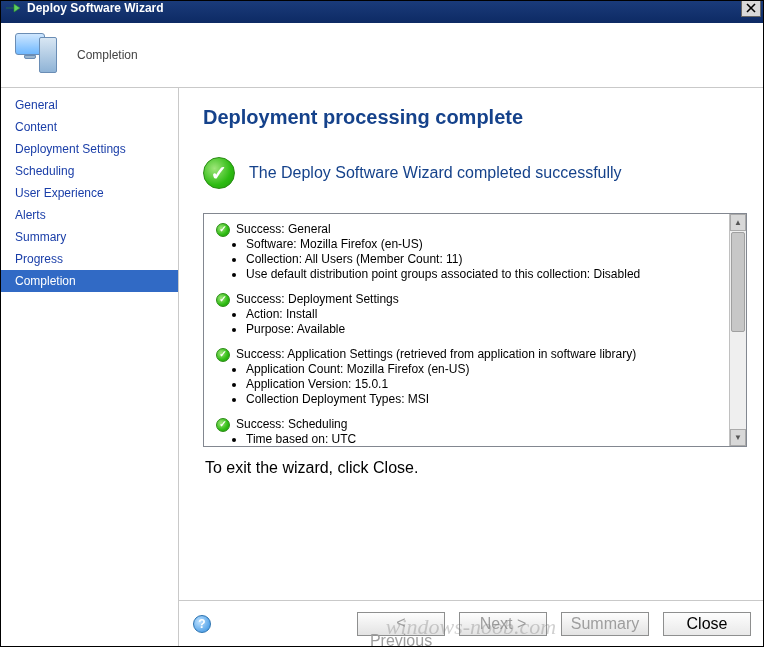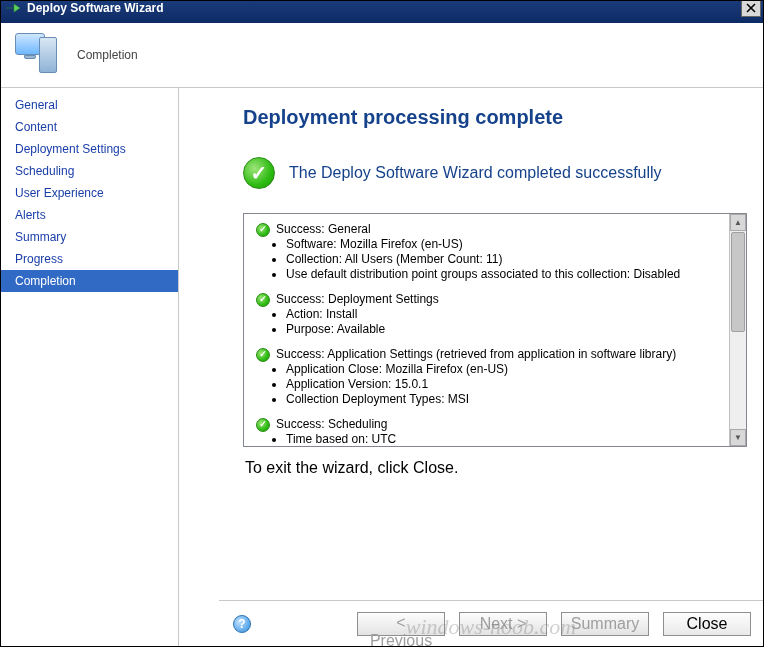--- a/index.html
+++ b/index.html
@@ -11,21 +11,21 @@
   .titlebar .spacer { flex:1; }
   .titlebar .close-btn { width:20px; height:18px; background:#d9d9d9; border:1px solid #666; display:flex; align-items:center; justify-content:center; color:#000; font-size:11px; font-family:Arial; cursor:default;}
   
   .header { height:65px; border-bottom:1px solid #c9c9c9; display:flex; align-items:center; padding-left:12px; background:#fff;}
   .header-icon { width:48px; height:48px; margin-right:16px; position:relative;}
   .monitor { position:absolute; left:2px; top:2px; width:30px; height:22px; background:linear-gradient(#cfe7ff,#6fb8ff); border:1px solid #6a8db5; border-radius:3px;}
   .monitor-stand { position:absolute; left:11px; top:24px; width:12px; height:4px; background:#9bb6cf; border:1px solid #6a8db5; border-radius:0 0 2px 2px;}
   .tower { position:absolute; left:26px; top:6px; width:18px; height:36px; background:linear-gradient(#d8e6f3,#8fb3d6); border:1px solid #6a8db5; border-radius:2px;}
   .header-title { font-size:12px; color:#444;}
   
-  .body { display:flex; height:calc(100% - 22px - 65px);gap:40px; }
+  .body { display:flex; height:calc(100% - 22px - 65px); }
   .sidebar { width:178px; background:#fff; border-right:1px solid #c9c9c9; padding-top:6px;}
   .nav-item { padding:3px 10px 3px 14px; color:#1a3ea8; font-size:12px; cursor:default; line-height:16px;}
   .nav-item.active { background:#316ac5; color:#fff;}
   .main { flex:1; display:flex; flex-direction:column; background:#fff; position:relative;}
   .content { flex:1; padding:18px 16px 0 24px; overflow:hidden;}
   h1.page-title { color:#15428b; font-size:20px; font-weight:bold; margin:0 0 28px 0;}
   .status-row { display:flex; align-items:center; margin-bottom:24px;}
   .status-row .status-text { color:#15428b; font-size:16px; margin-left:14px;}
   .success-circle-lg { width:32px; height:32px; border-radius:50%; background:radial-gradient(circle at 35% 35%, #9fe67a, #2dbb12 60%, #1f9a0b); border:1px solid #2a8c14; display:flex; align-items:center; justify-content:center;}
   .check-lg { color:#fff; font-size:20px; font-weight:bold; line-height:1;}
@@ -139,21 +139,21 @@
             </div>
 
             <div class="details-group">
               <div class="group-head">
                 <div class="success-circle-sm">
                     <span class="check-sm">✓</span>
                   </div>
                 <span>Success: Application Settings (retrieved from application in software library)</span>
               </div>
               <ul>
-                <li>Application Close: Mozilla Firefox (en-US)</li>
+                <li>Application Count: Mozilla Firefox (en-US)</li>
                 <li>Application Version: 15.0.1</li>
                 <li>Collection Deployment Types: MSI</li>
               </ul>
             </div>
 
             <div class="details-group">
               <div class="group-head">
                 <div class="success-circle-sm">
                     <span class="check-sm">✓</span>
                   </div>

